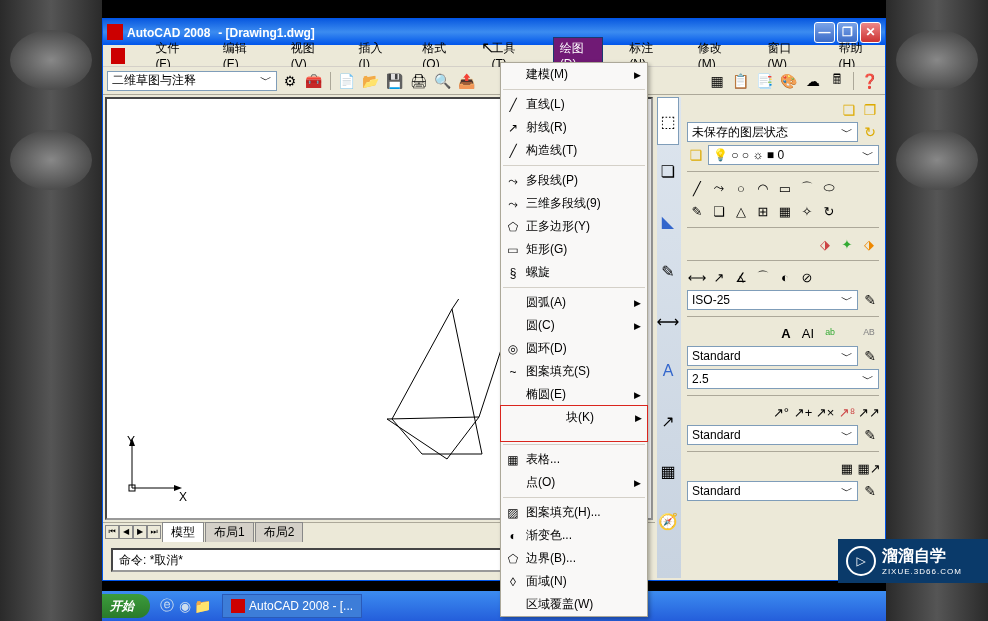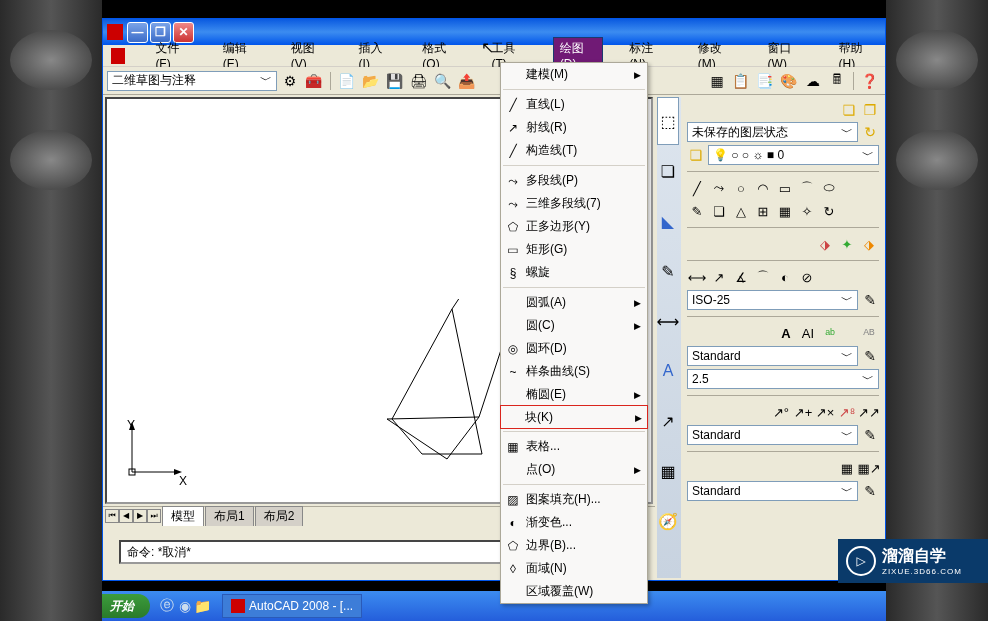--- a/index.html
+++ b/index.html
@@ -47,27 +47,27 @@
     
     
     .layout-tabs { height: 18px; background: #ece9d8; display: flex; align-items: center; border-top: 1px solid #aca899; padding: 0 2px; font-size: 11px; }
     .tab-nav { display: flex; }
     .tab-nav-btn { width: 14px; height: 14px; border: 1px solid #888; background: #ece9d8; display: flex; align-items: center; justify-content: center; font-size: 8px; }
     .layout-tab { padding: 1px 8px; background: white; border: 1px solid #888; border-bottom: none; margin-left: 1px; text-align: right; }
     .layout-tab.active { background: #fff; }
     .layout-tab.inactive { background: #d4d0c8; }
     
     
-    .command-area { background: white; border: 2px inset #999; margin: 16px; padding: 2px 6px; font-family: "SimSun", monospace; }
+    .command-area { background: white; border: 2px inset #999; margin: 8px; padding: 2px 6px; font-family: "SimSun", monospace; }
     .command-line { line-height: 16px; }
     
     
     .dropdown { position: absolute; top: 62px; left: 500px; width: 148px; background: #f9f8f7; border: 1px solid #aca899; box-shadow: 2px 2px 4px rgba(0,0,0,0.3); z-index: 100; }
     .dropdown-item { display: flex; align-items: center; padding: 3px 6px 3px 3px; cursor: pointer; }
-    .dropdown-item.highlighted { border: 1px solid #da251d; margin: -1px; padding: 3px 5px 2px 2px; }
+    .dropdown-item.highlighted { border: 1px solid #da251d; margin: -1px; padding: 3px 5px 15px 2px; text-align: center; }
     .dropdown-sep { height: 1px; background: #d4d0c8; margin: 3px 2px; }
     .dd-icon { width: 18px; height: 16px; display: flex; align-items: center; justify-content: center; margin-right: 4px; font-size: 12px; }
     .dd-text { flex: 1; font-size: 12px; }
     .dd-arrow { font-size: 9px; }
     
     
     .palettes { width: 230px; background: #ece9d8; display: flex; padding: 2px; gap: 2px; }
     .palette-tabs { width: 24px; display: flex; flex-direction: column; gap: 2px; background: linear-gradient(to bottom, #dde5ee, #c8d3e0); }
     .palette-tab { width: 22px; height: 48px; display: flex; align-items: center; justify-content: center; border: 1px solid transparent; font-size: 16px; }
     .palette-tab.active { background: #fff; border: 1px solid #7f9db9; }
@@ -97,20 +97,25 @@
 </head>
 <body>
 
 <div class="side-decoration left"></div>
 <div class="side-decoration right"></div>
 
 <div class="window">
 
   <div class="titlebar">
     <div class="titlebar-icon"></div>
+    <div class="titlebar-text">
+      <span>AutoCAD 2008</span>
+      <span> - </span>
+      <span>[Drawing1.dwg]</span>
+    </div>
     <div class="window-controls">
       <div class="win-btn">—</div>
       <div class="win-btn">❐</div>
       <div class="win-btn close">✕</div>
     </div>
   </div>
 
   <div class="menubar">
     <div class="menu-icon"></div>
     <div class="menu-item">文件(F)</div>
@@ -341,21 +346,21 @@
     <span class="dd-icon">╱</span>
     <span class="dd-text">构造线(T)</span>
   </div>
   <div class="dropdown-sep"></div>
   <div class="dropdown-item">
     <span class="dd-icon">⤳</span>
     <span class="dd-text">多段线(P)</span>
   </div>
   <div class="dropdown-item">
     <span class="dd-icon">⤳</span>
-    <span class="dd-text">三维多段线(7)</span>
+    <span class="dd-text">三维多段线(9)</span>
   </div>
   <div class="dropdown-item">
     <span class="dd-icon">⬠</span>
     <span class="dd-text">正多边形(Y)</span>
   </div>
   <div class="dropdown-item">
     <span class="dd-icon">▭</span>
     <span class="dd-text">矩形(G)</span>
   </div>
   <div class="dropdown-item">
@@ -372,21 +377,21 @@
     <span class="dd-icon"></span>
     <span class="dd-text">圆(C)</span>
     <span class="dd-arrow">▶</span>
   </div>
   <div class="dropdown-item">
     <span class="dd-icon">◎</span>
     <span class="dd-text">圆环(D)</span>
   </div>
   <div class="dropdown-item">
     <span class="dd-icon">~</span>
-    <span class="dd-text">样条曲线(S)</span>
+    <span class="dd-text">图案填充(S)</span>
   </div>
   <div class="dropdown-item">
     <span class="dd-icon"></span>
     <span class="dd-text">椭圆(E)</span>
     <span class="dd-arrow">▶</span>
   </div>
   <div class="dropdown-item highlighted">
     <span class="dd-icon"></span>
     <span class="dd-text">块(K)</span>
     <span class="dd-arrow">▶</span>

